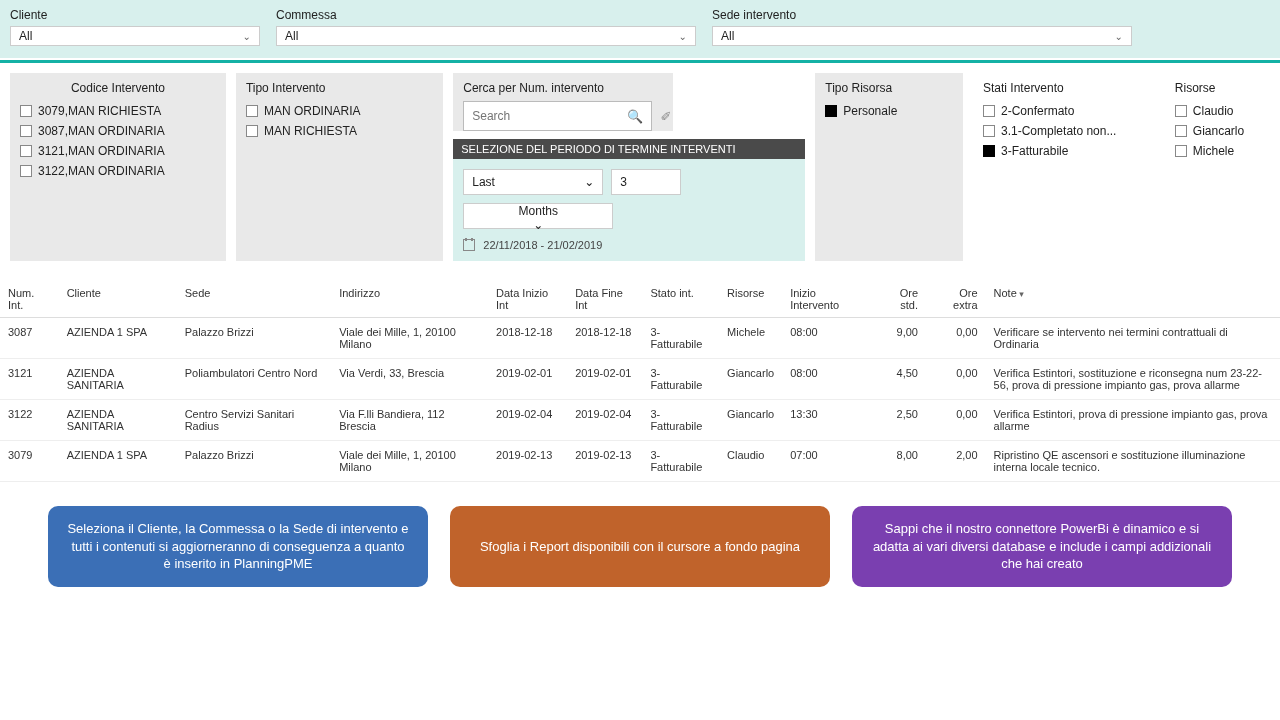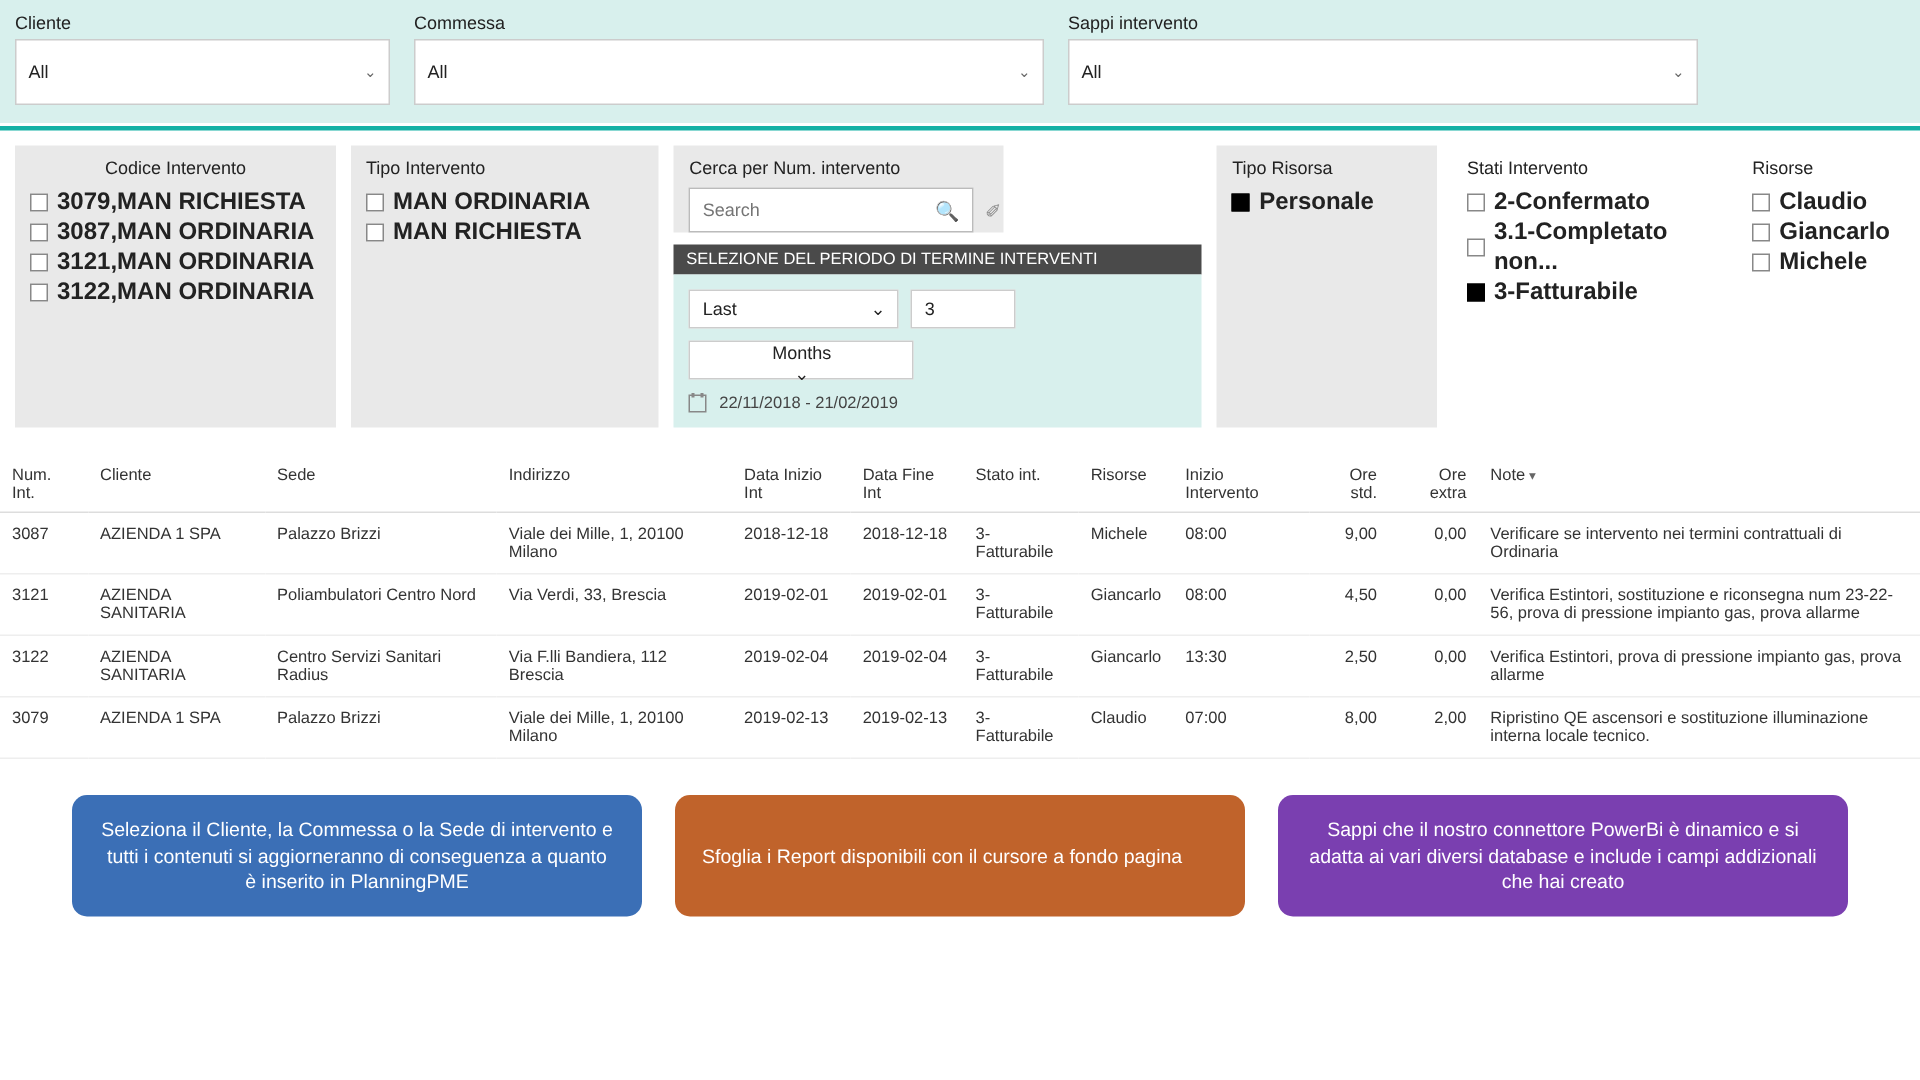--- a/index.html
+++ b/index.html
@@ -2,37 +2,37 @@
 <html><head>
 <meta charset="utf-8">
 <style>
 * { box-sizing: border-box; margin: 0; padding: 0; }
 body { font-family: "Segoe UI", Arial, sans-serif; font-size: 12px; color: #222; background: #fff; }
 
 .top-filters { background: #d8f0ed; padding: 8px 10px 12px; display: flex; gap: 16px; }
 .filter-block { flex: 1; max-width: 420px; }
 .filter-block.narrow { max-width: 250px; }
 .filter-block label { font-size: 12px; color: #222; display:block; margin-bottom:4px; }
-.dropdown { background:#fff; border:1px solid #ccc; height:44px; display:flex; align-items:center; justify-content:space-between; padding:0 8px; cursor:pointer; }
+.dropdown { background:#fff; border:1px solid #ccc; height:20px; display:flex; align-items:center; justify-content:space-between; padding:0 8px; cursor:pointer; }
 .dropdown .chev { font-size:10px; color:#666; }
 
 .sep { height:3px; background:#14b1a5; margin:2px 0 10px; }
 
 .mid { display:flex; gap:10px; padding:0 10px 6px; }
 .panel { background:#e9e9e9; padding:8px 10px 10px; }
 .panel h4 { font-size:12px; font-weight:normal; margin-bottom:6px; }
 .panel.p1 { width:250px;text-align:center; }
 .panel.p2 { width:240px; }
 .panel.p3 { width:220px; padding-bottom:0; }
 .panel.p4 { width:170px; }
 .panel.white { background:#fff; }
 .panel.p5 { width:210px; }
 .panel.p6 { width:120px; }
 
-.chk { display:flex; align-items:center; gap:6px; font-size:16px; line-height:20px;font-weight:bold; }
+.chk { display:flex; align-items:center; gap:6px; font-size:12px; line-height:20px; }
 .chk .box { width:12px; height:12px; border:1px solid #888; background:#fff; flex-shrink:0; }
 .chk .box.filled { background:#000; border-color:#000; }
 
 .searchwrap { display:flex; align-items:center; gap:8px; }
 .searchbox { flex:1; border:1px solid #bbb; background:#fff; height:30px; display:flex; align-items:center; padding:0 8px; }
 .searchbox input { border:none; outline:none; flex:1; font-size:12px; background:transparent; }
 .searchbox .mag { color:#888; font-size:13px; }
 .eraser { color:#888; font-size:13px; cursor:pointer; }
 
 .period { margin-top:8px; width:352px; }
@@ -48,21 +48,21 @@
 .cal-icon::after { content:""; position:absolute; top:-2px; right:1px; width:2px; height:3px; background:#888; }
 
 table.data { width:100%; border-collapse:collapse; margin-top:14px; font-size:11px; }
 table.data th { text-align:left; font-weight:normal; color:#333; padding:6px 8px; border-bottom:1px solid #ddd; vertical-align:top; }
 table.data th.sorted::after { content:" ▾"; color:#666; font-size:9px; }
 table.data td { padding:8px 8px; border-bottom:1px solid #eee; vertical-align:top; color:#333; }
 table.data td.num-r, table.data th.num-r { text-align:right; }
 table.data td.note { max-width:320px; }
 
 .callouts { display:flex; gap:22px; padding:24px 30px; justify-content:center; }
-.call { border-radius:10px; color:#fff; padding:14px 18px; text-align:center; font-size:13px; width:380px; display:flex; align-items:center; justify-content:flex-start; line-height:1.35; }
+.call { border-radius:10px; color:#fff; padding:14px 18px; text-align:center; font-size:13px; width:380px; display:flex; align-items:center; justify-content:center; line-height:1.35; }
 .call.blue { background:#3b6fb6; }
 .call.orange { background:#c0632b; }
 .call.purple { background:#7a3fb0; }
 </style>
 </head>
 <body>
 
 <div class="top-filters">
   <div class="filter-block narrow">
     <label>Cliente</label>
@@ -72,21 +72,21 @@
     </div>
   </div>
   <div class="filter-block">
     <label>Commessa</label>
     <div class="dropdown">
       <span>All</span>
       <span class="chev">⌄</span>
     </div>
   </div>
   <div class="filter-block">
-    <label>Sappi intervento</label>
+    <label>Sede intervento</label>
     <div class="dropdown">
       <span>All</span>
       <span class="chev">⌄</span>
     </div>
   </div>
 </div>
 
 <div class="sep"></div>
 
 <div class="mid">

